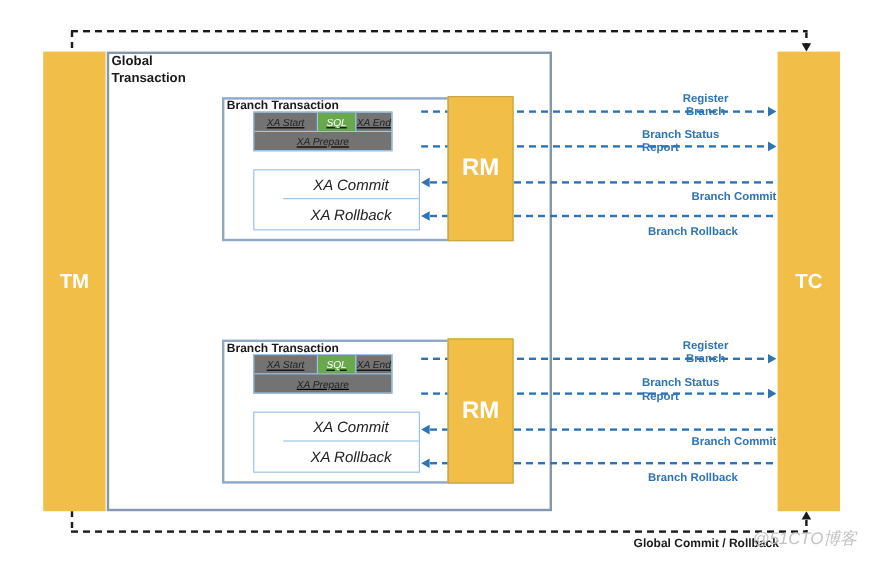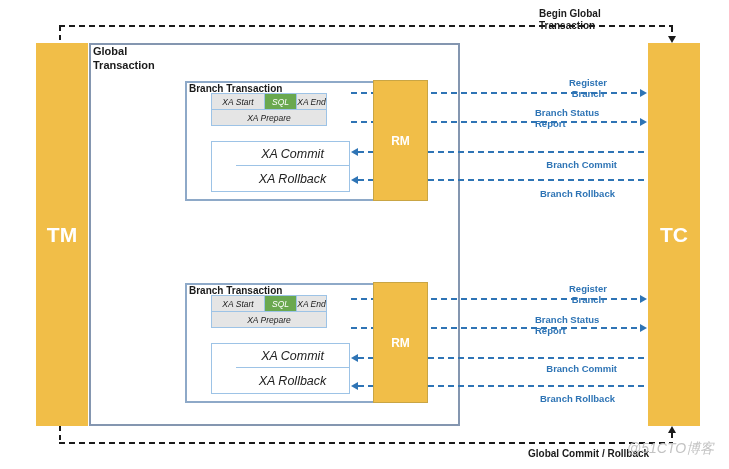--- a/index.html
+++ b/index.html
@@ -11,73 +11,73 @@
     --outer-blue:#8496B0;
     --branch-border:#8EA9C8;
     --ink:#1a1a1a;
   }
   *{margin:0;padding:0;box-sizing:border-box;}
   body{background:#fff;font-family:"Liberation Sans",sans-serif;}
   .stage{position:relative;width:729px;height:469px;background:#fff;overflow:hidden;}
 
   
   .node{position:absolute;background:var(--yellow);display:flex;align-items:center;justify-content:center;
-        color:#fff;font-weight:bold;font-size:21px;}
+        color:#fff;font-weight:bold;font-size:17px;}
   .tm{left:36px;top:43px;width:52px;height:383px;}
   .tc{left:648px;top:43px;width:52px;height:383px;}
 
   
   .global-box{position:absolute;left:89px;top:43px;width:371px;height:383px;
               border:2px solid var(--outer-blue);background:transparent;}
   .global-title{position:absolute;left:93px;top:44px;width:72px;font-size:11px;font-weight:bold;
                 color:var(--ink);line-height:14px;}
 
   
   .branch{position:absolute;left:0;width:729px;height:0;overflow:visible;}
   .branch.b1{top:81px;} .branch.b2{top:283px;}
   .branch-box{position:absolute;left:185px;top:0;width:190px;height:120px;
               border:2px solid var(--branch-border);background:#fff;}
   .branch-title{position:absolute;left:189px;top:2px;font-size:10px;font-weight:bold;color:var(--ink);}
-  .steps-top{position:absolute;left:211px;top:12px;width:116px;border:1px solid var(--box-blue);background:#e5e5e5;}
+  .steps-top{position:absolute;left:211px;top:12px;width:116px;border:1px solid var(--box-blue);background:#737373;text-decoration:underline;}
   .row1{display:flex;height:15px;}
   .row1>div{display:flex;align-items:center;justify-content:center;font-size:8.5px;font-style:italic;color:#222;}
   .st-start{flex:0 0 53px;border-right:1px solid var(--box-blue);}
   .st-sql{flex:0 0 32px;background:var(--green);color:#fff !important;border-right:1px solid var(--box-blue);}
   .st-sql{color:#fff;}
   .st-end{flex:1;}
   .row2{height:16px;border-top:1px solid var(--box-blue);display:flex;align-items:center;justify-content:center;
         font-size:8.5px;font-style:italic;color:#222;}
   .commit-block{position:absolute;left:211px;top:60px;width:139px;height:51px;
                 border:1px solid var(--box-blue);background:#fff;padding-left:24px;}
   .commit-row{height:25px;display:flex;align-items:center;justify-content:center;
               font-size:12.5px;font-style:italic;color:#222;}
   .commit-row.first{border-bottom:1px solid var(--box-blue);height:24px;}
   .rm{position:absolute;left:373px;top:-1px;width:55px;height:121px;background:var(--yellow);
       border:1px solid var(--yellow-border);display:flex;align-items:center;justify-content:center;
-      color:#fff;font-weight:bold;font-size:12px;z-index:5;}
+      color:#fff;font-weight:bold;font-size:20px;z-index:5;}
 
   
   .msg{position:absolute;height:2px;z-index:2;
        background:repeating-linear-gradient(90deg,var(--blue) 0 6px,transparent 6px 10px);}
   .msg.to-right{left:351px;width:289px;}
   .msg.to-left{left:358px;width:289px;}
   .msg.to-right::after{content:"";position:absolute;right:-7px;top:-3px;
        border-top:4px solid transparent;border-bottom:4px solid transparent;border-left:7px solid var(--blue);}
   .msg.to-left::before{content:"";position:absolute;left:-7px;top:-3px;
        border-top:4px solid transparent;border-bottom:4px solid transparent;border-right:7px solid var(--blue);}
   .b1 .m-register{top:92px;} .b1 .m-status{top:121px;} .b1 .m-commit{top:70px;} .b1 .m-rollback{top:98px;}
   .b2 .m-register{top:15px;} .b2 .m-status{top:44px;}  .b2 .m-commit{top:74px;} .b2 .m-rollback{top:102px;}
   
   .b1 .m-register{top:11px;} .b1 .m-status{top:40px;}
 
   
   .msg-label{position:absolute;color:var(--blue);font-weight:bold;font-size:9.5px;line-height:11px;z-index:3;}
   .lbl-register{left:557px;width:62px;text-align:center;}
   .lbl-status{left:535px;width:72px;text-align:left;}
-  .lbl-commit{left:512px;width:105px;text-align:right;}
+  .lbl-commit{left:542px;width:105px;text-align:right;}
   .lbl-rollback{left:540px;width:108px;}
   .b1 .lbl-register{top:-4px;} .b1 .lbl-status{top:26px;} .b1 .lbl-commit{top:78px;} .b1 .lbl-rollback{top:107px;}
   .b2 .lbl-register{top:0px;}  .b2 .lbl-status{top:31px;} .b2 .lbl-commit{top:80px;} .b2 .lbl-rollback{top:110px;}
 
   
   .dash-h{position:absolute;height:2px;
           background:repeating-linear-gradient(90deg,var(--ink) 0 6px,transparent 6px 10px);}
   .dash-v{position:absolute;width:2px;
           background:repeating-linear-gradient(180deg,var(--ink) 0 5px,transparent 5px 9px);}
   .flow-top-h{left:59px;top:25px;width:614px;}
@@ -98,21 +98,20 @@
 </style>
 </head>
 <body>
 
 <div class="stage">
 
   <div class="dash-v flow-top-v1"></div>
   <div class="dash-h flow-top-h"></div>
   <div class="dash-v flow-top-v2"></div>
   <div class="head-down"></div>
-  <div class="flow-label flow-begin">Begin Global Transaction</div>
 
   <div class="dash-v flow-bot-v1"></div>
   <div class="dash-h flow-bot-h"></div>
   <div class="dash-v flow-bot-v2"></div>
   <div class="head-up"></div>
   <div class="flow-label flow-end">Global Commit / Rollback</div>
 
   <div class="node tm">TM</div>
   <div class="node tc">TC</div>
 

